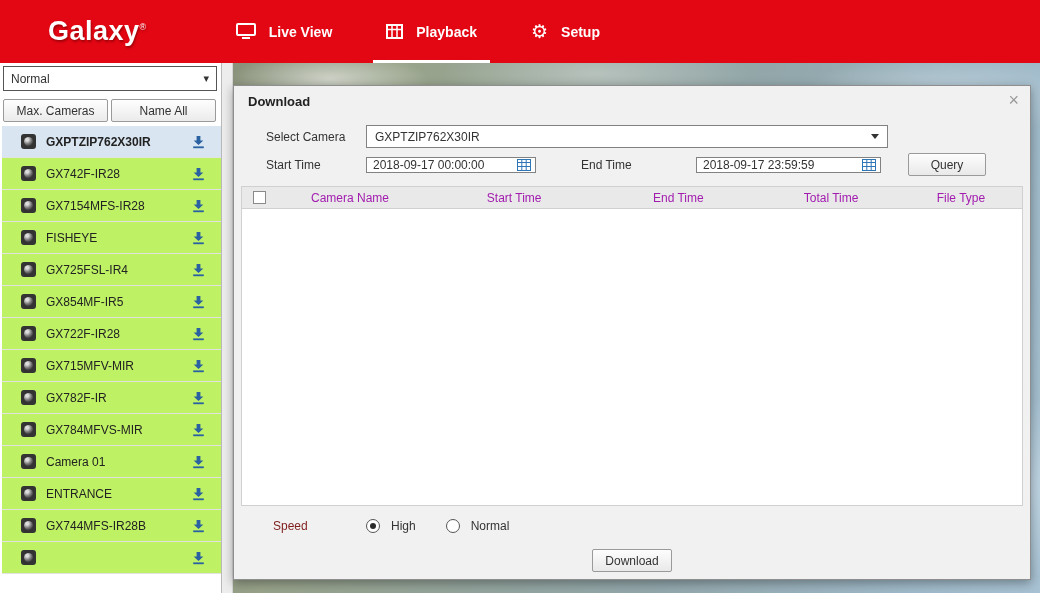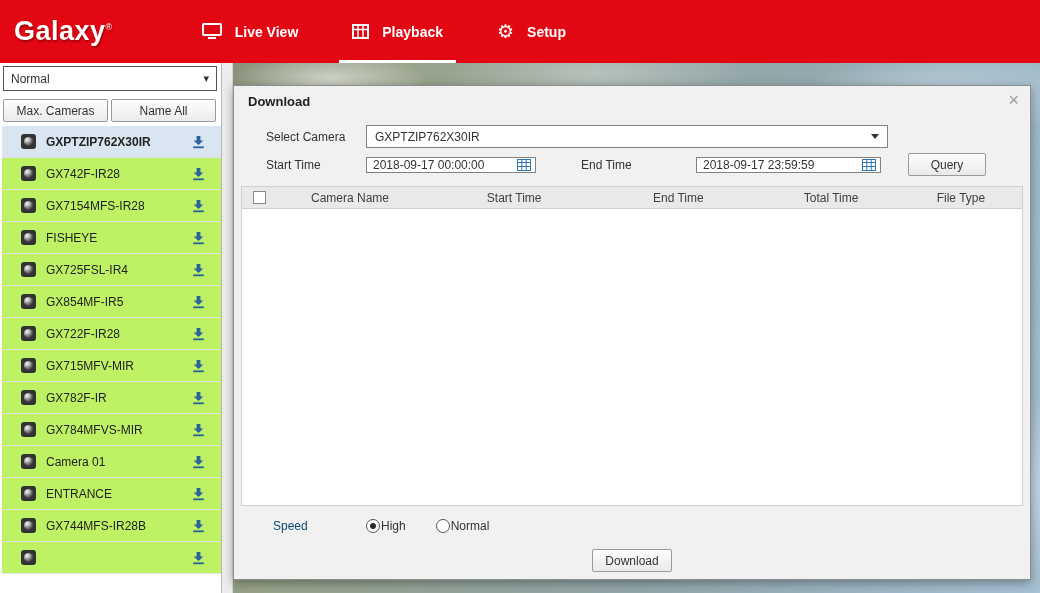--- a/index.html
+++ b/index.html
@@ -2,21 +2,21 @@
 <html><head>
 <meta charset="utf-8">
 <style>
   *{margin:0;padding:0;box-sizing:border-box}
   html,body{width:1040px;height:593px;overflow:hidden}
   body{font-family:"Liberation Sans","DejaVu Sans",sans-serif;font-size:12px;color:#333;background:#fff}
   .app{width:1040px;height:593px;display:flex;flex-direction:column}
 
   
   .topbar{height:63px;background:#e30613;display:flex;align-items:center;flex-shrink:0}
-  .logo{color:#fff;font-weight:bold;font-size:27px;margin-left:14px;letter-spacing:.5px;
+  .logo{color:#fff;font-weight:bold;font-size:27px;margin-left:48px;letter-spacing:.5px;
         text-shadow:1px 2px 2px rgba(110,0,0,.55);line-height:1}
   .logo sup{font-size:9px;vertical-align:super;font-weight:normal}
   .tabs{display:flex;height:100%;margin-left:62px}
   .tab{display:flex;align-items:center;gap:13px;padding:0 27px;color:#fff;font-weight:bold;
        font-size:14px;cursor:pointer;position:relative;text-decoration:none}
   .tab.active::after{content:'';position:absolute;left:14px;right:14px;bottom:0;height:3px;background:#fff}
   .hicon{display:flex;align-items:center}
   .gear-glyph{font-size:19px;line-height:1}
 
   
@@ -72,30 +72,30 @@
   .datebox{width:170px;height:16px;border:1px solid #828282;background:#fff;display:flex;
            align-items:center;justify-content:space-between;padding:0 4px 0 6px;cursor:text}
   .datebox.end{width:185px}
   .cal{display:flex;align-items:center;cursor:pointer}
   .btn{height:23px;border:1px solid #9a9a9a;border-radius:2px;background:linear-gradient(#fdfdfd,#e9e9e9);
        padding:0 4px;font-size:12px;color:#333;cursor:pointer;font-family:inherit}
   .query{margin-left:27px;width:78px}
 
   .table{margin-top:10px;border:1px solid #d0d0d0;background:#fff}
   .thead{height:22px;background:#e9e9e9;border-bottom:1px solid #d0d0d0;display:flex;
-         align-items:center;font-size:12px;color:#404040}
+         align-items:center;font-size:12px;color:#a21caf}
   .checkbox{width:13px;height:13px;border:1px solid #8a8a8a;background:#fff;margin-left:11px;
             cursor:pointer;flex-shrink:0}
   .th{text-align:center}
   .c1{width:22%}.c2{width:21%}.c3{width:22%}.c4{width:18%}.c5{width:16%}
   .tbody{height:296px;background:#fff}
 
   .speed-row{display:flex;align-items:center;margin:9px 0 0 32px;height:22px}
-  .speed-label{width:93px;color:#0c4a6e}
-  .radio{display:flex;align-items:flex-end;gap:1px;cursor:pointer}
+  .speed-label{width:93px;color:#7f1d1d}
+  .radio{display:flex;align-items:flex-end;gap:11px;cursor:pointer}
   .radio + .radio{margin-left:30px}
   .rdot{width:14px;height:14px;border:1px solid #555;border-radius:50%;background:#fff;
         position:relative;flex-shrink:0}
   .rdot.checked::after{content:'';position:absolute;inset:3px;border-radius:50%;background:#2b2b2b}
   .dl-row{display:flex;justify-content:center;margin-top:12px}
   .dl-row .btn{min-width:80px}
 </style>
 </head>
 <body>
 

